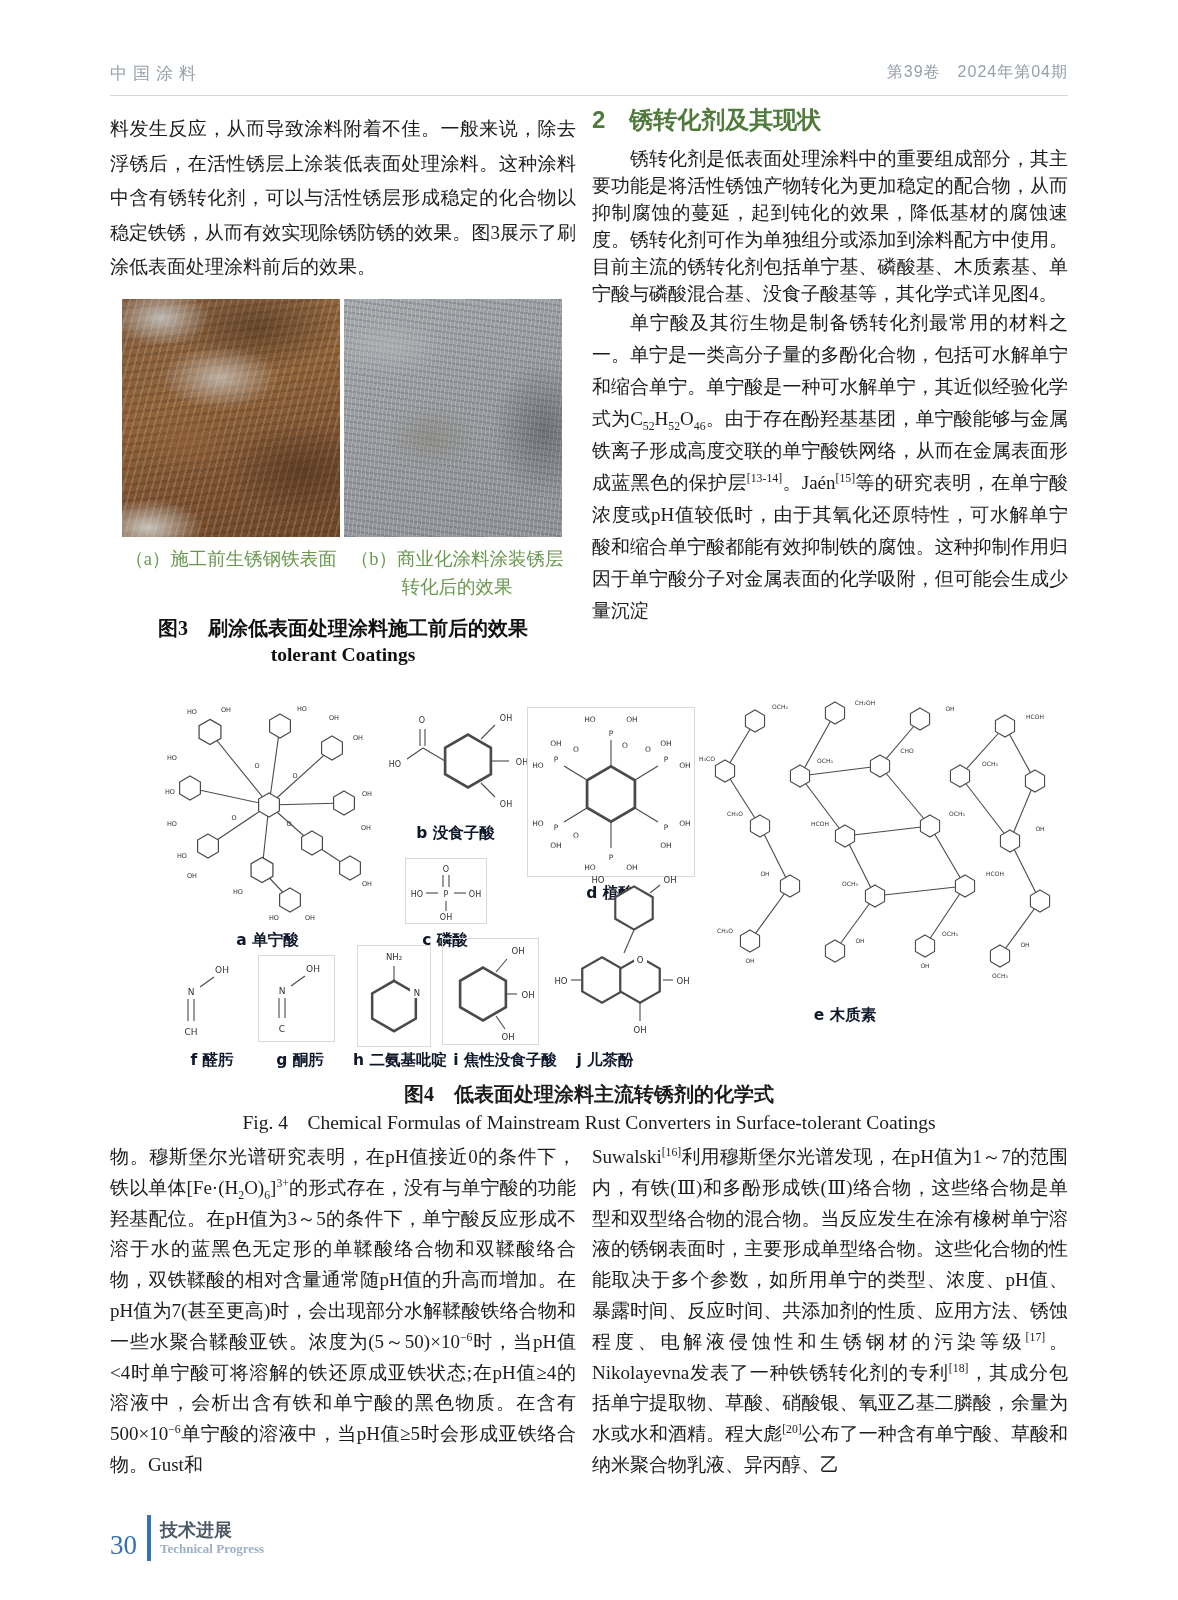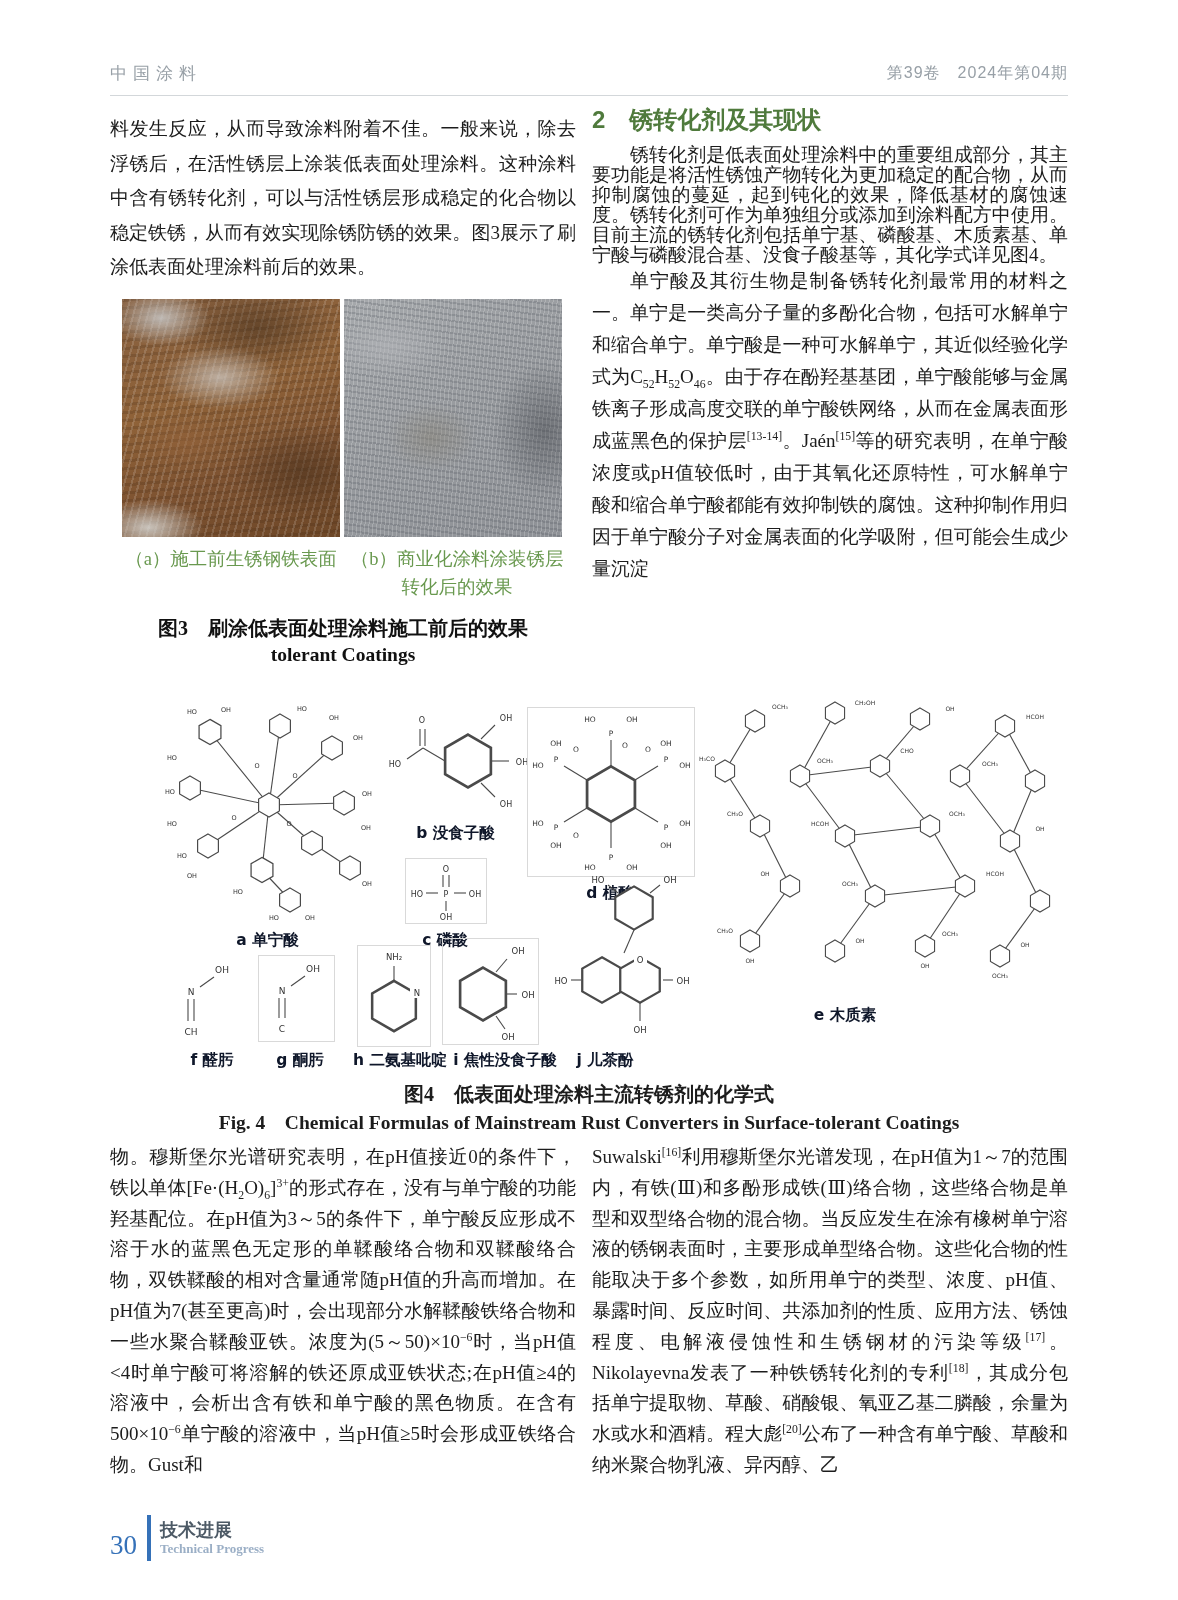--- a/index.html
+++ b/index.html
@@ -1,31 +1,31 @@
 <!DOCTYPE html>
 <html><head>
 <meta charset="utf-8">
 <style>
   html,body{margin:0;padding:0;background:#e8e8e8;}
   .page{position:relative;width:1178px;height:1600px;background:#ffffff;margin:0 auto;
         font-family:"Liberation Serif","DejaVu Serif",serif;color:#1c1c1c;overflow:hidden;}
   
   .hdr{position:absolute;left:110px;top:62px;width:958px;display:flex;justify-content:space-between;
-       align-items:center;padding-bottom:10px;border-bottom:1.5px solid #d3d7da;}
+       align-items:flex-start;padding-bottom:10px;border-bottom:1.5px solid #d3d7da;}
   .hdr .jn{color:#98a0a7;font-size:17px;letter-spacing:6px;font-family:"Liberation Sans",sans-serif;}
   .hdr .iss{color:#98a0a7;font-size:16px;letter-spacing:1px;font-family:"Liberation Sans",sans-serif;}
   
   .col{position:absolute;text-align:justify;}
   .colLT{left:110px;top:112px;width:466px;}
   .colRT{left:592px;top:104px;width:476px;}
   .colLB{left:110px;top:1142px;width:466px;}
   .colRB{left:592px;top:1142px;width:476px;}
   p.body{margin:0;font-size:19px;}
   .lh345{line-height:34.6px;}
-  .lh294{line-height:20px;}
+  .lh294{line-height:27px;}
   .lh320{line-height:32px;}
   .lh308{line-height:30.8px;}
   .indent{text-indent:2em;}
   sup,sub{font-size:0.62em;line-height:0;}
   h2.sec{margin:0 0 9px 0;font-family:"Liberation Sans",sans-serif;font-weight:600;
          font-size:24px;color:#4f7a3c;text-align:left;}
   h3.sec{margin:8px 0 7px 0;font-family:"Liberation Sans",sans-serif;font-weight:600;
          font-size:20px;color:#4f7a3c;text-align:left;}
   
   .fig3{position:relative;margin-top:14px;height:240px;}
@@ -55,21 +55,21 @@
   .figTitleEn{text-align:center;font-weight:bold;font-size:19.5px;line-height:26px;color:#111;}
   
   .fig4{position:absolute;left:110px;top:683px;width:958px;height:452px;}
   .chem{position:absolute;}
   .chemLbl{position:absolute;text-align:center;color:#0f172a;font-weight:600;font-size:15.5px;
            font-family:"DejaVu Sans",sans-serif;}
   .boxed{border:1px solid #d9d9d9;}
   .fig4 svg text{font-family:"DejaVu Sans",sans-serif;fill:#333;}
   .fig4 svg line, .fig4 svg path{stroke:#4a4a4a;stroke-width:1.1;fill:none;}
   .f4capCn{position:absolute;left:0;top:398px;width:100%;text-align:center;font-weight:bold;font-size:20px;}
-  .f4capEn{position:absolute;left:0;top:426px;width:100%;text-align:center;font-weight:bold;font-size:19.5px;}
+  .f4capEn{position:absolute;left:0;top:426px;width:100%;text-align:center;font-weight:normal;font-size:19.5px;}
   
   .ftr{position:absolute;left:110px;top:1515px;display:flex;align-items:center;}
   .ftr .pg{color:#3571b8;font-size:27px;margin-right:10px;margin-top:14px;}
   .ftr .bar{width:4px;height:46px;background:#3571b8;margin-right:9px;}
   .ftr .cn{font-family:"Liberation Sans",sans-serif;font-size:18px;color:#4d5a66;font-weight:bold;line-height:22px;}
   .ftr .en{font-size:13px;color:#9bafc6;font-weight:bold;line-height:16px;}
 </style>
 </head>
 <body>
 

